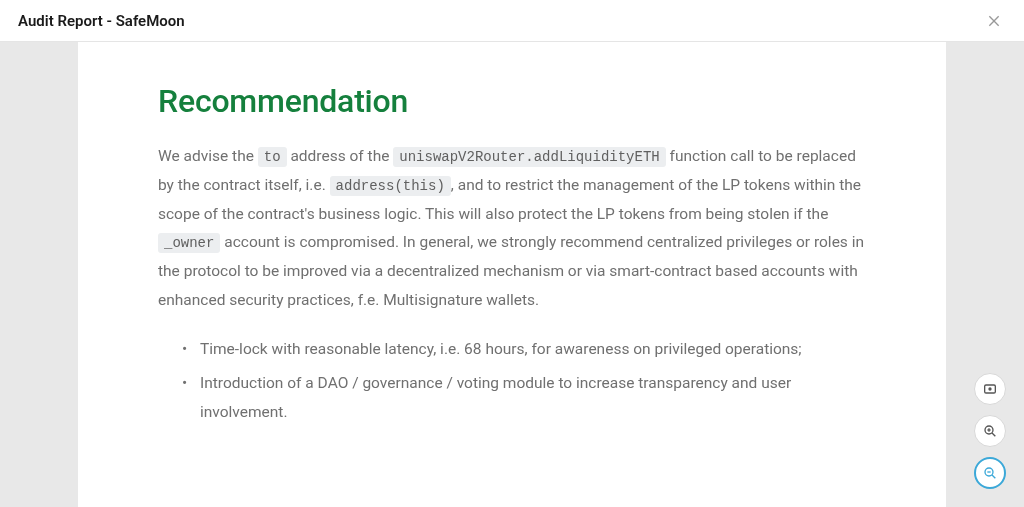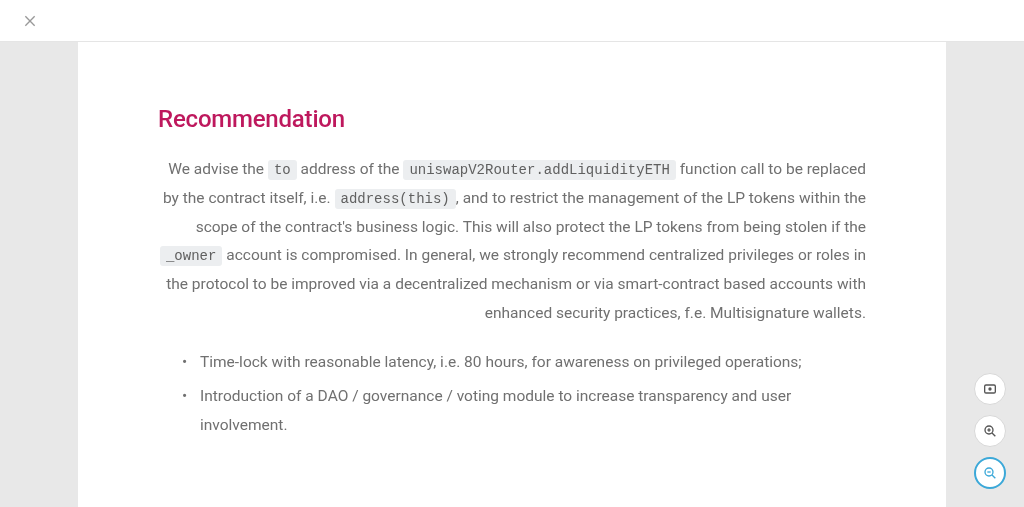--- a/index.html
+++ b/index.html
@@ -46,33 +46,31 @@
       justify-content: center;
       overflow: hidden;
     }
     .document {
       background: #ffffff;
       width: 868px;
       padding: 40px 80px 40px 80px;
       overflow-y: auto;
     }
     .section-heading {
-      font-size: 24px;
+      font-size: 32px;
       font-weight: 500;
-      color: #be185d;
+      color: #15803d;
       margin-bottom: 22px;
       letter-spacing: -0.2px;
-      margin-top: 23px;
     }
     .body-text {
       font-size: 15.5px;
       line-height: 1.85;
       color: #707070;
       margin-bottom: 20px;
-      text-align: right;
     }
     .code-inline {
       font-family: "SFMono-Regular", Consolas, "Liberation Mono", Menlo, monospace;
       background: #eceef0;
       padding: 2px 6px;
       border-radius: 3px;
       font-size: 14px;
       color: #606060;
     }
     ul.solutions {
@@ -119,39 +117,40 @@
     }
     .fab svg {
       width: 16px;
       height: 16px;
     }
   </style>
 </head>
 <body>
 
 <div class="header">
+  <div class="header-title">Audit Report - SafeMoon</div>
   <div class="close-btn">
     <svg viewBox="0 0 24 24" width="16" height="16" fill="none" stroke="currentColor" stroke-width="2">
       <line x1="5" y1="5" x2="19" y2="19"></line>
       <line x1="19" y1="5" x2="5" y2="19"></line>
     </svg>
   </div>
 </div>
 
 <div class="content-wrapper">
   <div class="document">
     <h2 class="section-heading">Recommendation</h2>
 
     <p class="body-text">
       <span>We advise the </span><code class="code-inline">to</code><span> address of the </span><code class="code-inline">uniswapV2Router.addLiquidityETH</code><span> function call to be replaced by the contract itself, i.e. </span><code class="code-inline">address(this)</code><span>, and to restrict the management of the LP tokens within the scope of the contract's business logic. This will also protect the LP tokens from being stolen if the </span><code class="code-inline">_owner</code><span> account is compromised. In general, we strongly recommend centralized privileges or roles in the protocol to be improved via a decentralized mechanism or via smart-contract based accounts with enhanced security practices, f.e. Multisignature wallets.</span>
     </p>
 
 
     <ul class="solutions">
-      <li>Time-lock with reasonable latency, i.e. 80 hours, for awareness on privileged operations;</li>
+      <li>Time-lock with reasonable latency, i.e. 68 hours, for awareness on privileged operations;</li>
       <li>Introduction of a DAO / governance / voting module to increase transparency and user involvement.</li>
     </ul>
   </div>
 </div>
 
 <div class="floating-buttons">
   <div class="fab">
     <svg viewBox="0 0 24 24" fill="none" stroke="currentColor" stroke-width="2">
       <rect x="4" y="6" width="16" height="12" rx="2"></rect>
       <circle cx="12" cy="12" r="1.5" fill="currentColor"></circle>

